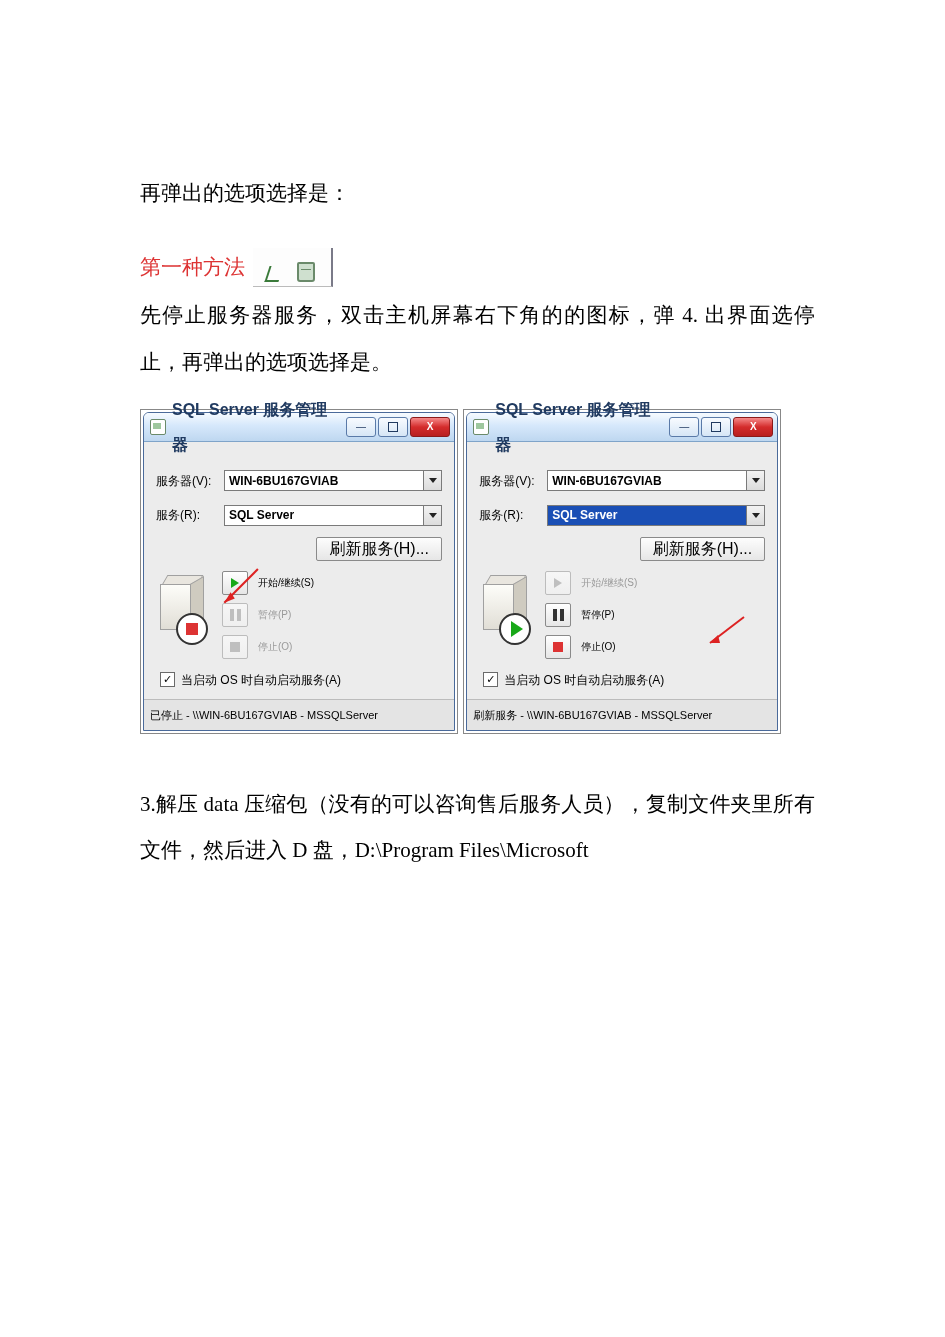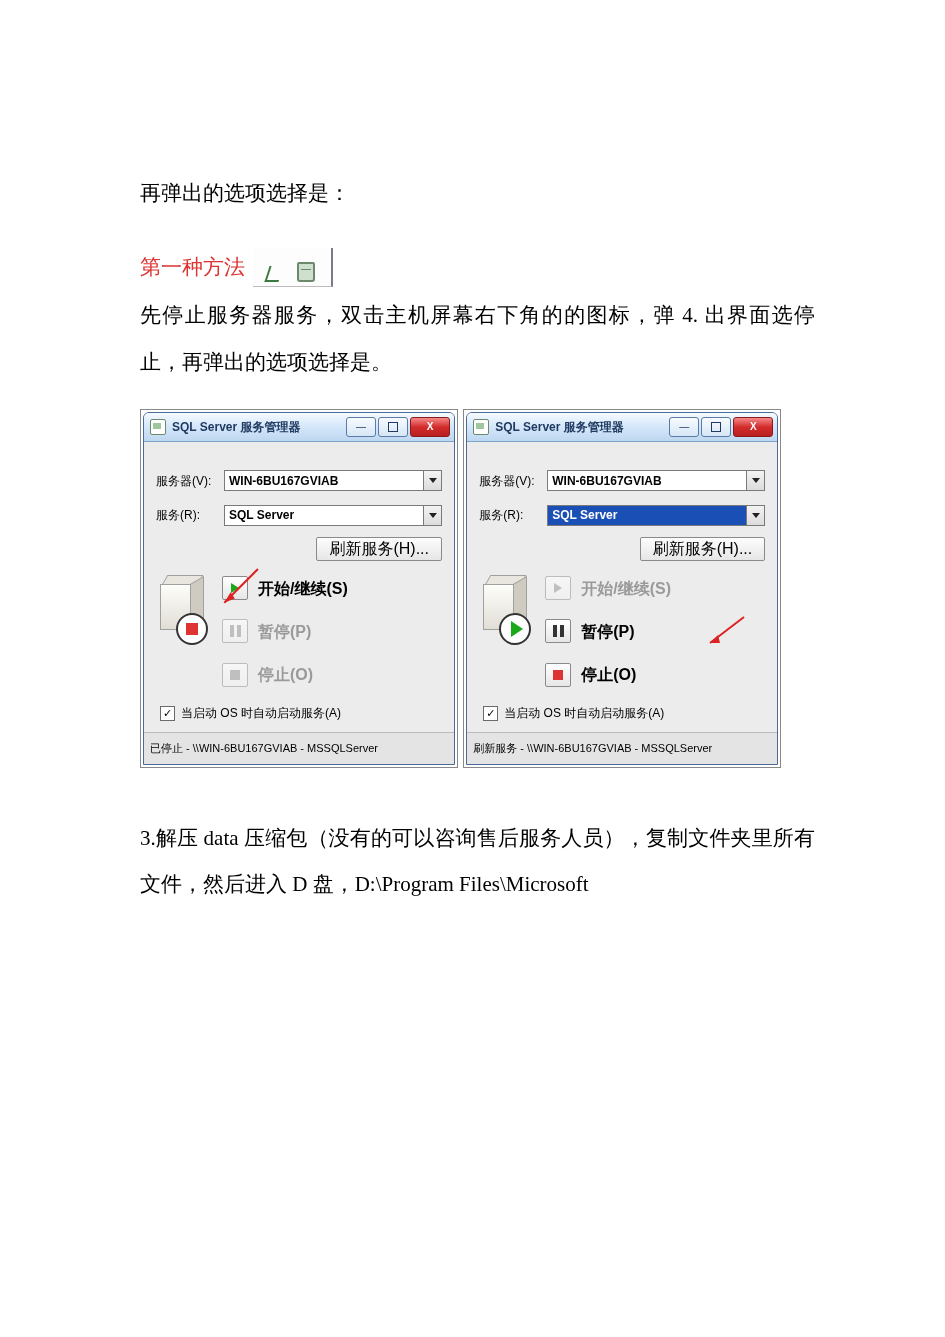--- a/index.html
+++ b/index.html
@@ -94,21 +94,21 @@
   .title-icon::before {
     content: "";
     position: absolute; left: 2px; top: 3px;
     width: 8px; height: 6px;
     background: #9ec79e;
   }
   .title-text {
     flex: 1;
     font-weight: bold;
     color: #203a60;
-    font-size: 12px;
+    font-size: 16px;
   }
   .win-btns { display: flex; gap: 2px; }
   .wbtn {
     width: 28px; height: 18px;
     border: 1px solid #5a7aa8;
     border-radius: 3px;
     background: linear-gradient(#f8fbff, #d6e6f6);
     display: flex; align-items: center; justify-content: center;
     font-size: 10px; color: #203a60;
     position: relative;
@@ -259,21 +259,21 @@
     display: flex; gap: 3px;
   }
   .ic-pause span {
     width: 4px; height: 12px; background: #333;
   }
   .disabled .ic-pause span { background: #bfbfbf; }
   .ic-stop {
     width: 10px; height: 10px; background: #d33;
   }
   .disabled .ic-stop { background: #bfbfbf; }
-  .ctrl-label { font-size: 16px; font-weight: bold; }
+  .ctrl-label { font-size: 10px; }
   .ctrl-label.off { color: #9a9a9a; }
   .chk-row {
     display: flex; align-items: center; gap: 6px;
     margin: 6px 0 2px 4px;
     font-size: 12px;
   }
   .chk {
     width: 13px; height: 13px;
     border: 1px solid #6a6a6a;
     background: #fff;

